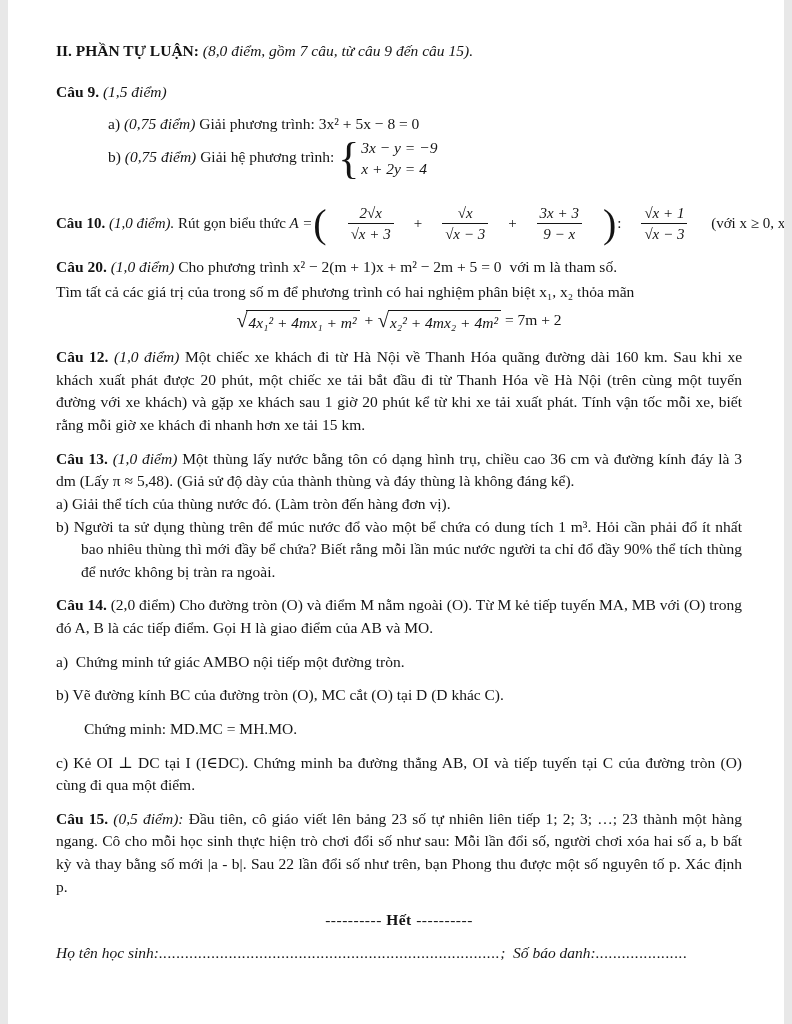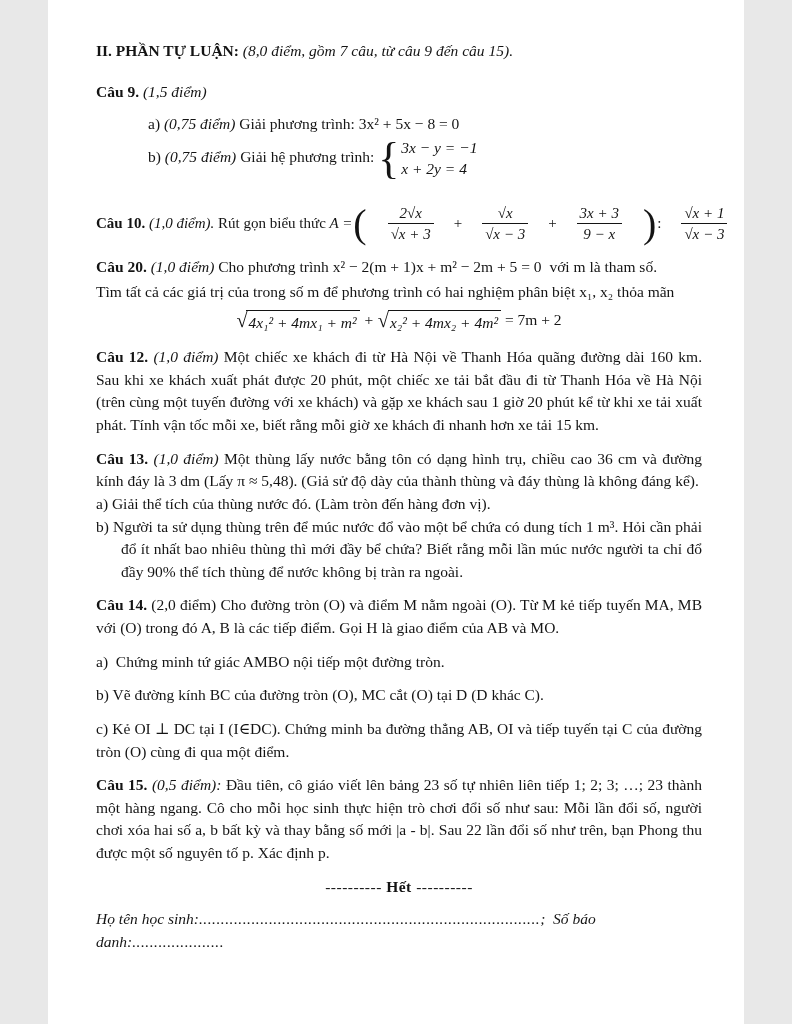--- a/index.html
+++ b/index.html
@@ -1,18 +1,18 @@
 <!DOCTYPE html>
 <html><head>
 <meta charset="utf-8">
 <style>
   html,body { margin:0; padding:0; background:#e8e8e8; }
   .page {
     position:relative;
-    width:696px; height:1024px;
+    width:776px; height:1024px;
     margin:0 auto;
     background:#ffffff;
     box-sizing:border-box;
     padding:40px 42px 0 48px;
     font-family:"Liberation Serif","DejaVu Serif",serif;
     font-size:15.5px;
     line-height:1.46;
     color:#141414;
     overflow:hidden;
   }
@@ -77,21 +77,21 @@
     <span>a)</span>
     <i>(0,75 điểm)</i>
     <span>Giải phương trình:</span>
     <span class="mu">3x² + 5x − 8 = 0</span>
   </p>
 
   <p class="indent1 item-b">
     <span>b)</span>
     <i>(0,75 điểm)</i>
     <span>Giải hệ phương trình:</span>
-    <span class="brace">{</span><span class="syseq mi"><span>3x − y = −1</span><span>x + 2y = 4</span></span>
+    <span class="brace">{</span><span class="syseq mi"><span>3x − y = −9</span><span>x + 2y = 4</span></span>
   </p>
 
   <p class="q10row">
     <b>Câu 10.</b>
     <i>(1,0 điểm).</i>
     <span>Rút gọn biểu thức</span>
     <span class="mi">A =</span><span class="bigp">(</span><span class="frac mi"><span class="num">2√x</span><span class="den">√x + 3</span></span><span>+</span><span class="frac mi"><span class="num">√x</span><span class="den">√x − 3</span></span><span>+</span><span class="frac mi"><span class="num">3x + 3</span><span class="den">9 − x</span></span><span class="bigp">)</span><span>:</span><span class="frac mi"><span class="num">√x + 1</span><span class="den">√x − 3</span></span>
     <span class="mu">(với x ≥ 0, x ≠ 8).</span>
   </p>
 
@@ -144,20 +144,21 @@
     <span>Cho đường tròn (O) và điểm M nằm ngoài (O). Từ M kẻ tiếp tuyến MA, MB với (O) trong đó A, B là các tiếp điểm. Gọi H là giao điểm của AB và MO.</span>
   </p>
   <p class="q14item">
     <span>a)</span>&nbsp;
     <span>Chứng minh tứ giác AMBO nội tiếp một đường tròn.</span>
   </p>
   <p class="q14item">
     <span>b)</span>
     <span>Vẽ đường kính BC của đường tròn (O), MC cắt (O) tại D (D khác C).</span>
   </p>
+  <p class="proofline">Chứng minh: MD.MC = MH.MO.</p>
   <p class="q14item just">
     <span>c)</span>
     <span>Kẻ OI ⊥ DC tại I (I∈DC). Chứng minh ba đường thẳng AB, OI và tiếp tuyến tại C của đường tròn (O) cùng đi qua một điểm.</span>
   </p>
 
   <p class="parab just">
     <b>Câu 15.</b>
     <i>(0,5 điểm):</i>
     <span>Đầu tiên, cô giáo viết lên bảng 23 số tự nhiên liên tiếp 1; 2; 3; …; 23 thành một hàng ngang. Cô cho mỗi học sinh thực hiện trò chơi đổi số như sau: Mỗi lần đổi số, người chơi xóa hai số a, b bất kỳ và thay bằng số mới |a - b|. Sau 22 lần đổi số như trên, bạn Phong thu được một số nguyên tố p. Xác định p.</span>
   </p>

